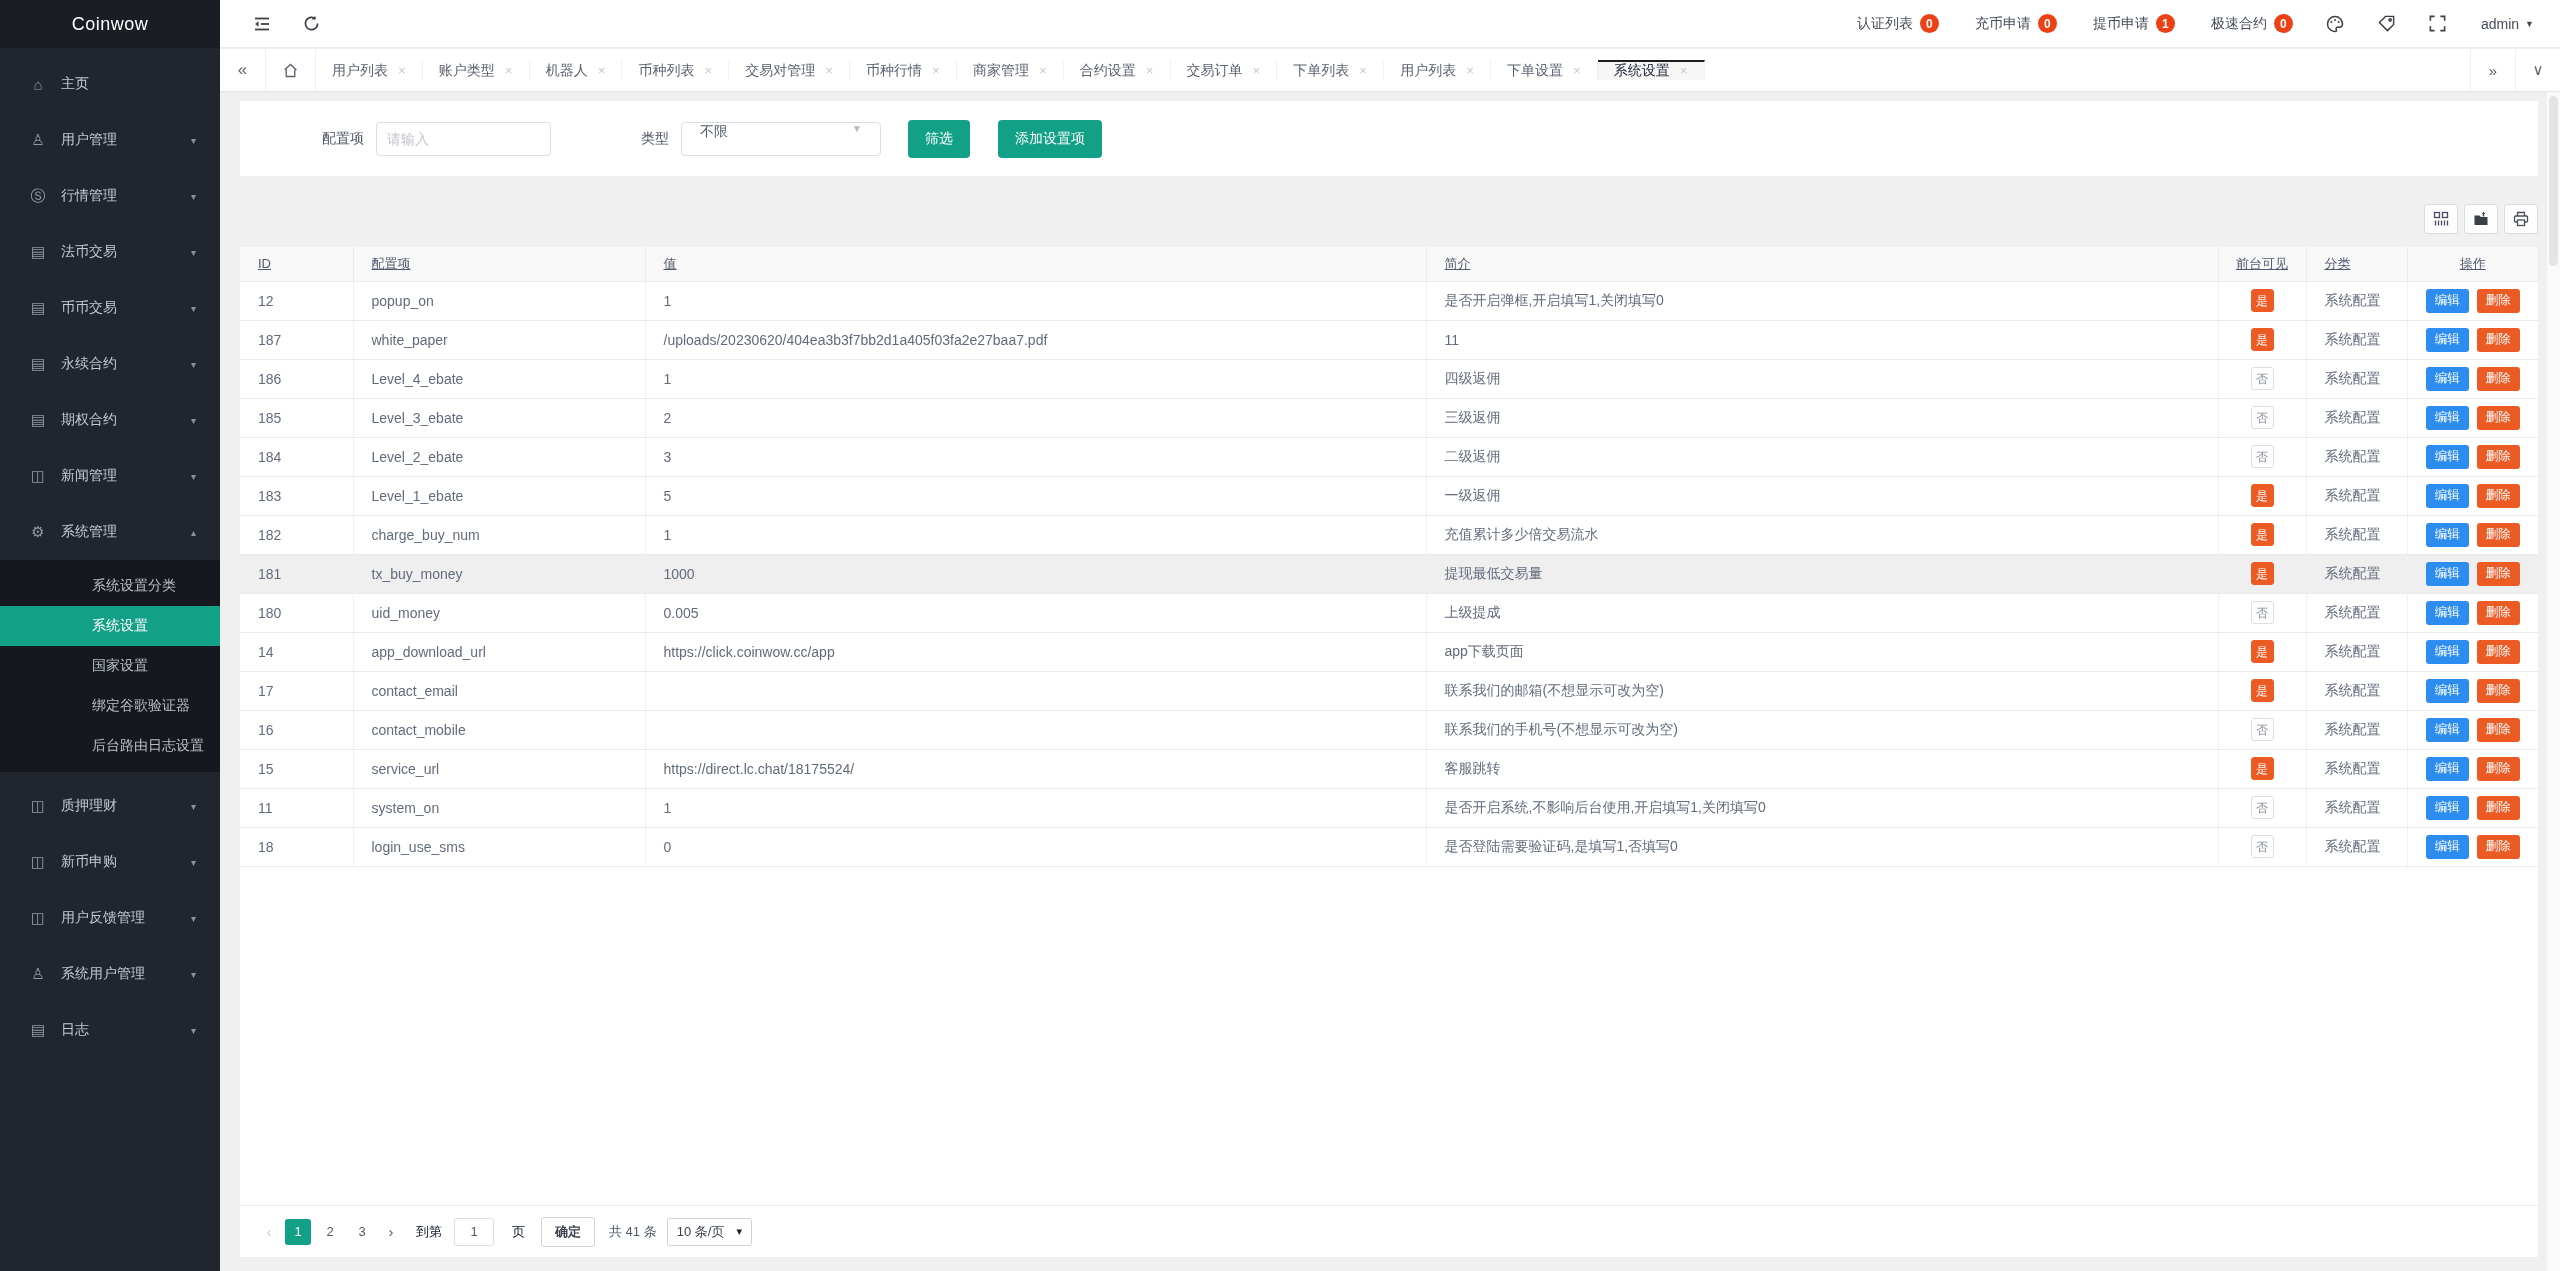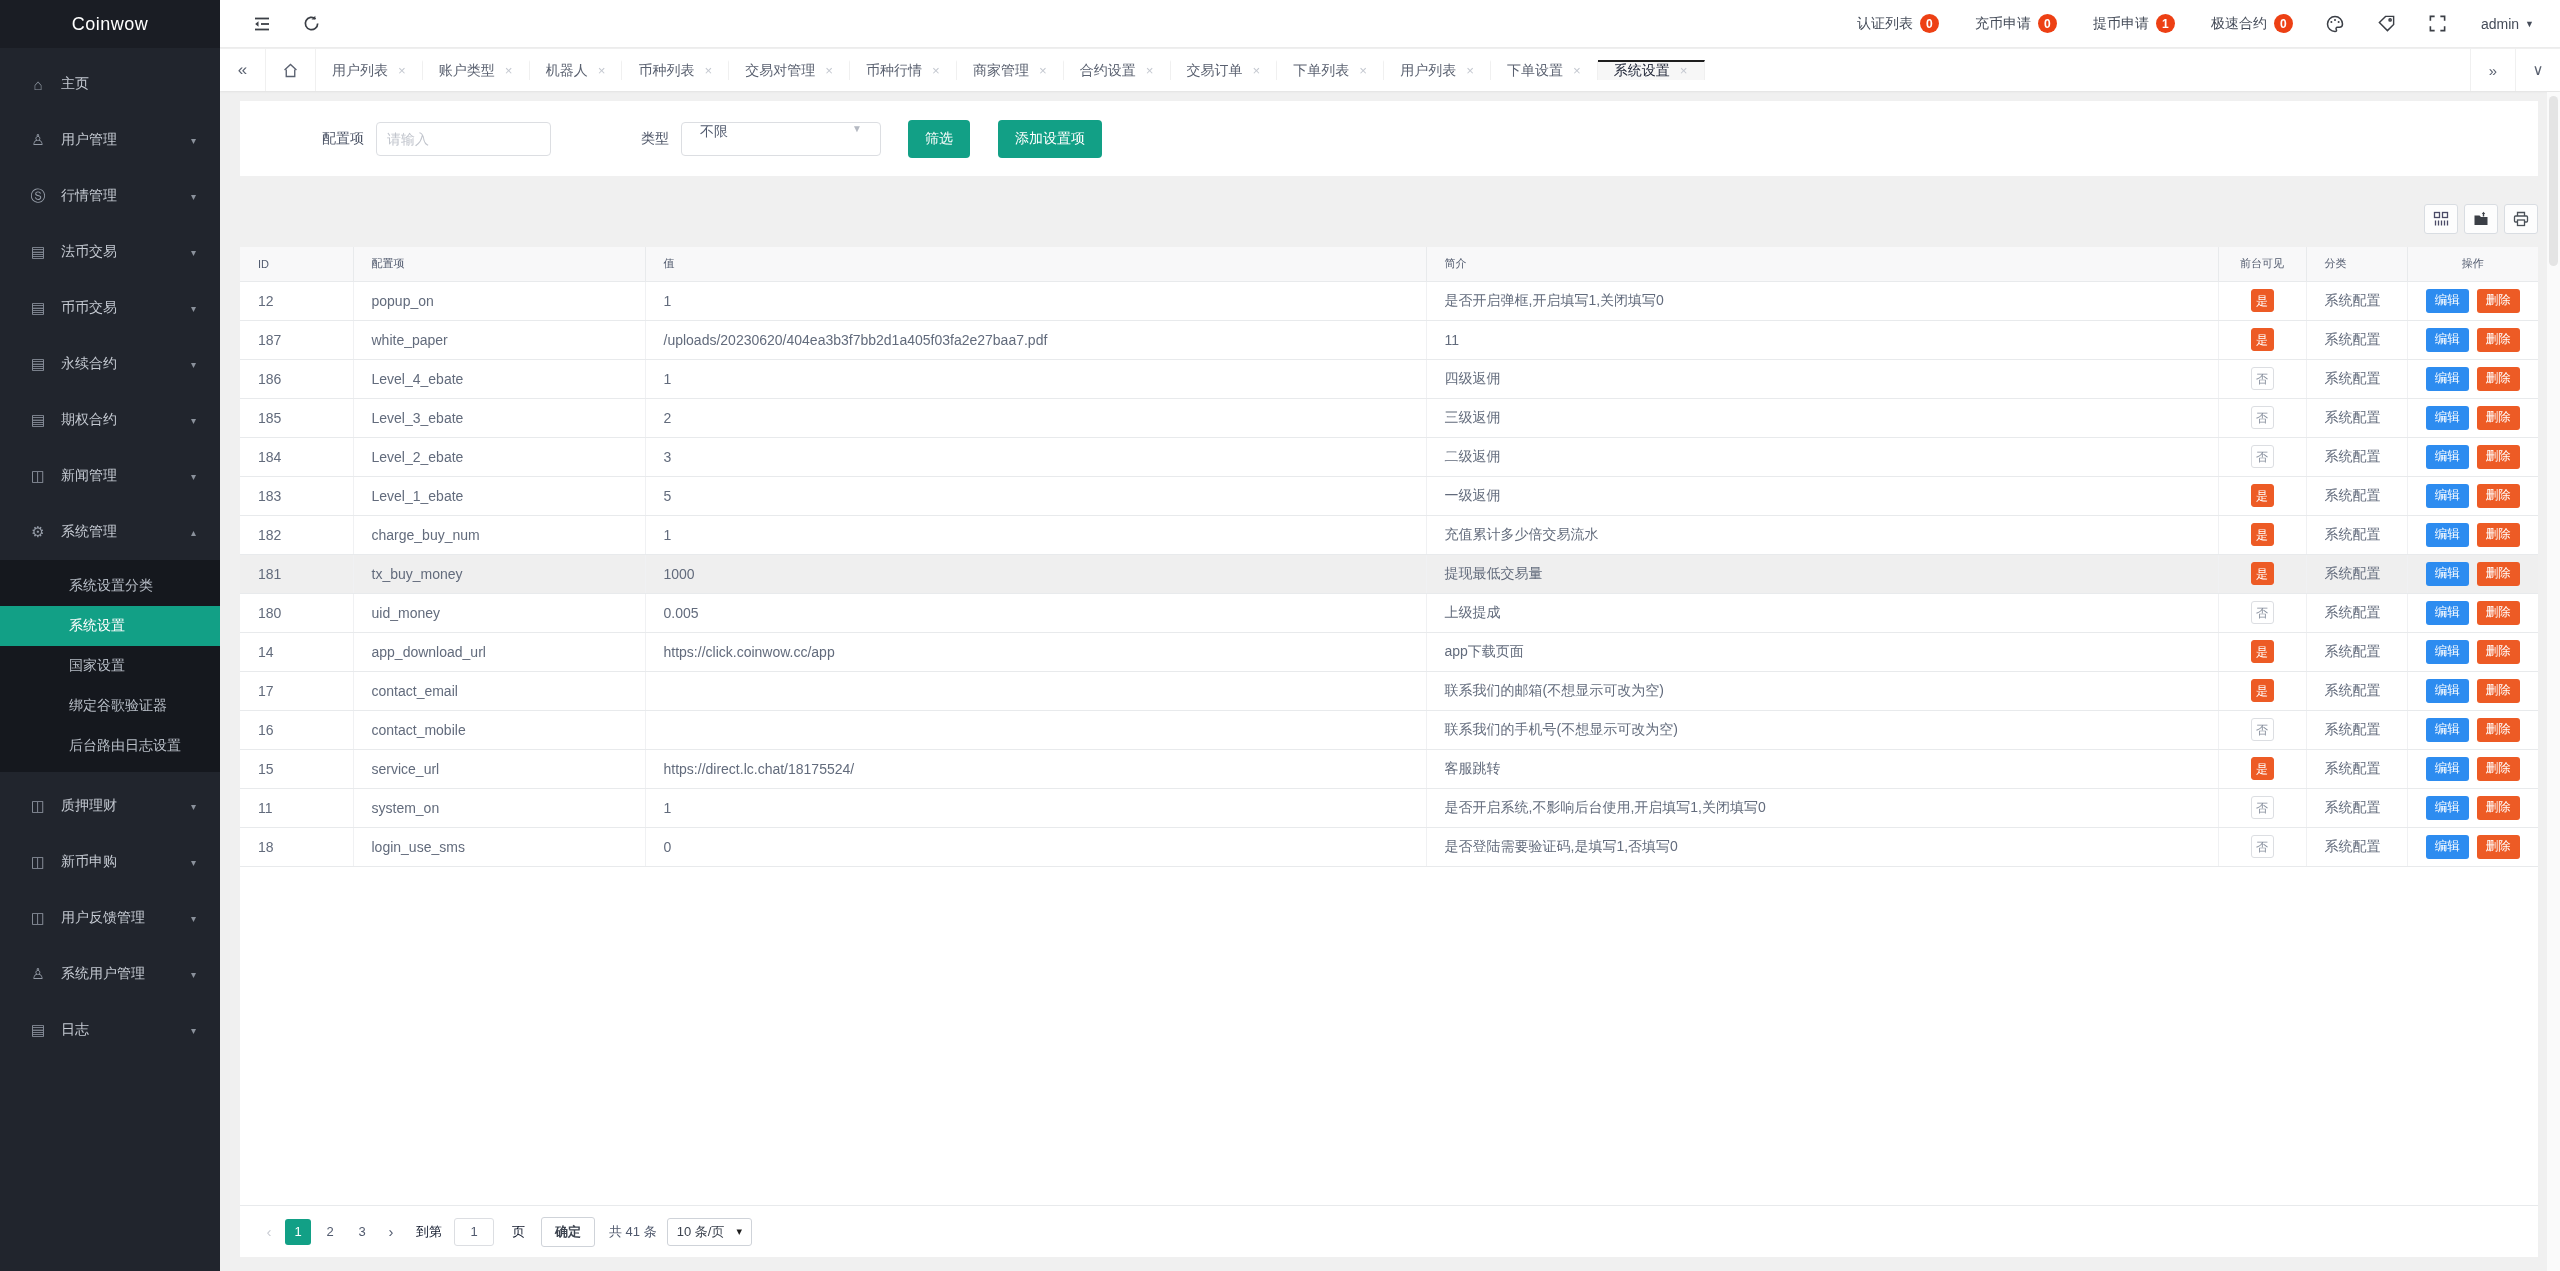--- a/index.html
+++ b/index.html
@@ -9,21 +9,21 @@
   
   .sidebar { position:absolute; left:0; top:0; width:220px; height:1271px; background:#21252d; z-index:5; }
   .logo { height:48px; background:#1a1d24; color:#ffffff; font-size:18px; letter-spacing:.5px;
     display:flex; align-items:center; justify-content:center; }
   .menu { padding-top:8px; list-style:none; }
   .mitem { height:56px; display:flex; align-items:center; padding:0 24px 0 28px; color:#c5cad2; font-size:14px; cursor:pointer; }
   .mitem .mi { width:20px; margin-right:13px; color:#949ba6; font-size:15px; text-align:center; flex:0 0 auto; }
   .mitem .mlabel { flex:1; white-space:nowrap; }
   .mitem .mcaret { color:#8b929c; font-size:10px; }
   .submenu { list-style:none; background:#15181e; padding:6px 0; }
-  .sitem { height:40px; display:flex; align-items:center; padding-left:69px; color:#b9bfc8; font-size:14px; cursor:pointer; }
+  .sitem { height:40px; display:flex; align-items:center; padding-left:92px; color:#b9bfc8; font-size:14px; cursor:pointer; }
   .sitem.active { background:#12a086; color:#ffffff; }
 
   
   .topbar { position:absolute; left:220px; top:0; right:0; height:48px; background:#fff;
     border-bottom:1px solid #ececec; display:flex; align-items:center; padding:0 26px 0 32px; }
   .topbar .hicon { margin-right:30px; display:flex; align-items:center; cursor:pointer; }
   .topbar .spacer { flex:1; }
   .shortcut { display:flex; align-items:center; margin-left:36px; font-size:14px; color:#454c59; cursor:pointer; }
   .badge { margin-left:7px; min-width:19px; height:19px; border-radius:10px; background:#ed4014;
     color:#fff; font-size:12px; font-weight:bold; display:flex; align-items:center; justify-content:center; padding:0 4px; }
@@ -60,22 +60,22 @@
     font-size:14px; padding:0 17px; cursor:pointer; font-family:inherit; }
 
   
   .tooliconrow { position:absolute; top:204px; right:22px; display:flex; gap:6px; }
   .toolbox { width:34px; height:30px; background:#fdfdfd; border:1px solid #d9dde2; border-radius:3px;
     display:flex; align-items:center; justify-content:center; cursor:pointer; }
 
   
   .tablecard { position:absolute; left:240px; top:247px; width:2298px; height:1010px; background:#fff; }
   table { border-collapse:collapse; width:100%; table-layout:fixed; }
-  thead th { background:#f8f8f9; height:34px; font-size:11px; font-weight:normal; color:#515a6e;
-    text-align:left; padding:0 0 0 18px; border-bottom:1px solid #e8eaec; border-right:1px solid #e8eaec; }
+  thead th { background:#f8f8f9; height:34px; font-size:13px; font-weight:normal; color:#515a6e;
+    text-align:left; padding:0 0 0 18px; border-bottom:1px solid #e8eaec; border-right:1px solid #e8eaec;text-decoration:underline; }
   thead th.c, td.c { text-align:center; padding:0; }
   thead th:last-child, td:last-child { border-right:none; }
   td { height:39px; font-size:14px; color:#626b7c; padding:0 8px 0 18px;
     border-bottom:1px solid #e8eaec; border-right:1px solid #f0f1f3; white-space:nowrap; overflow:hidden; }
   tr.hl td { background:#efefef; }
   .vbadge { display:inline-block; min-width:23px; height:23px; line-height:23px; font-size:12px;
     border-radius:3px; text-align:center; border:1px solid #dcdee2; background:#fff; color:#868e9c; }
   .vbadge.on { background:#ed5b25; border-color:#ed5b25; color:#fff; }
   .btn-edit, .btn-del { height:24px; padding:0 9px; border:none; border-radius:3px; color:#fff;
     font-size:12.5px; cursor:pointer; font-family:inherit; }

